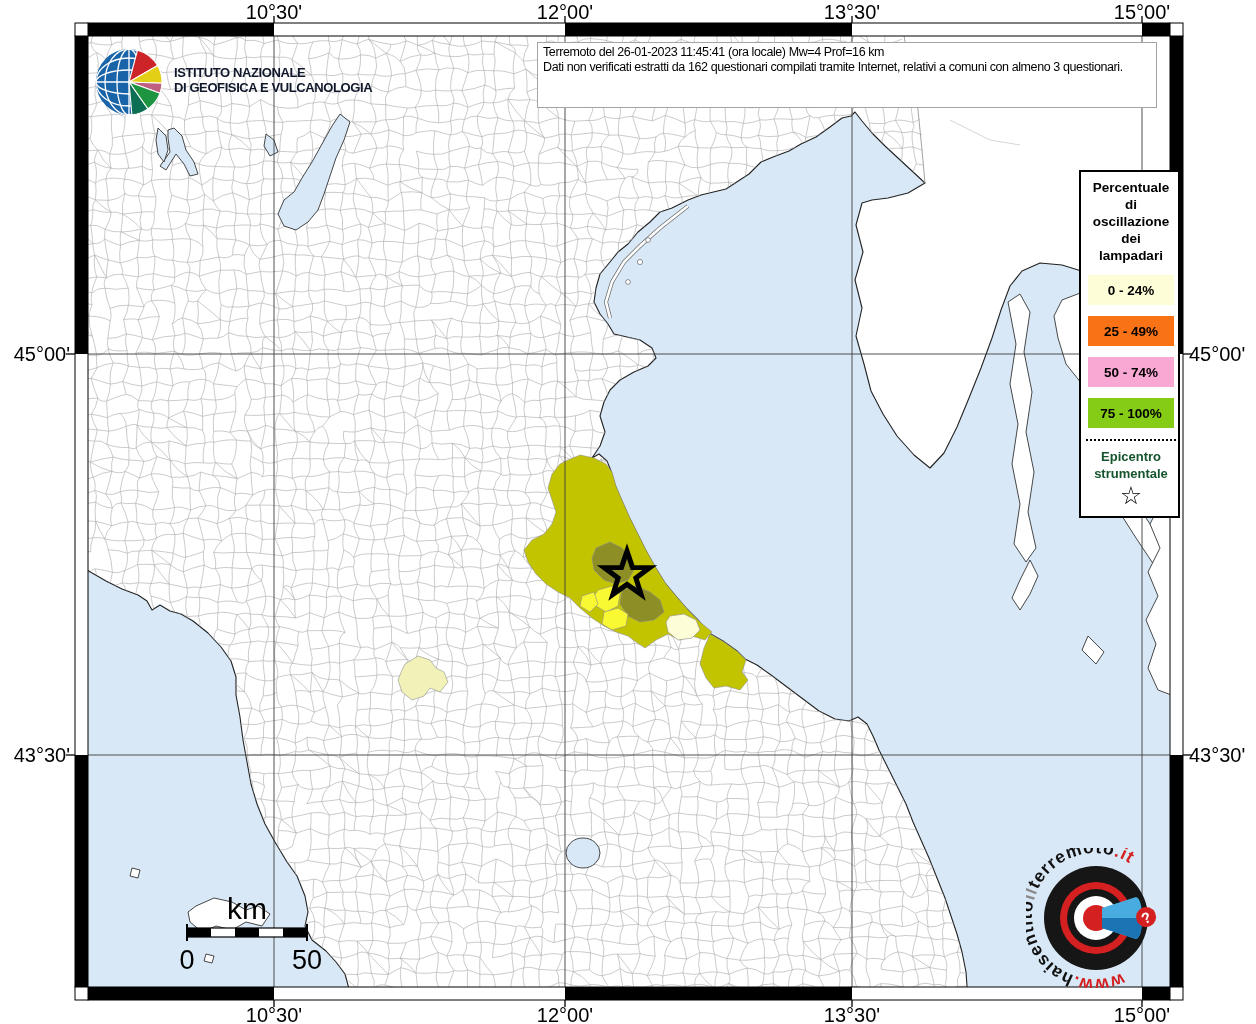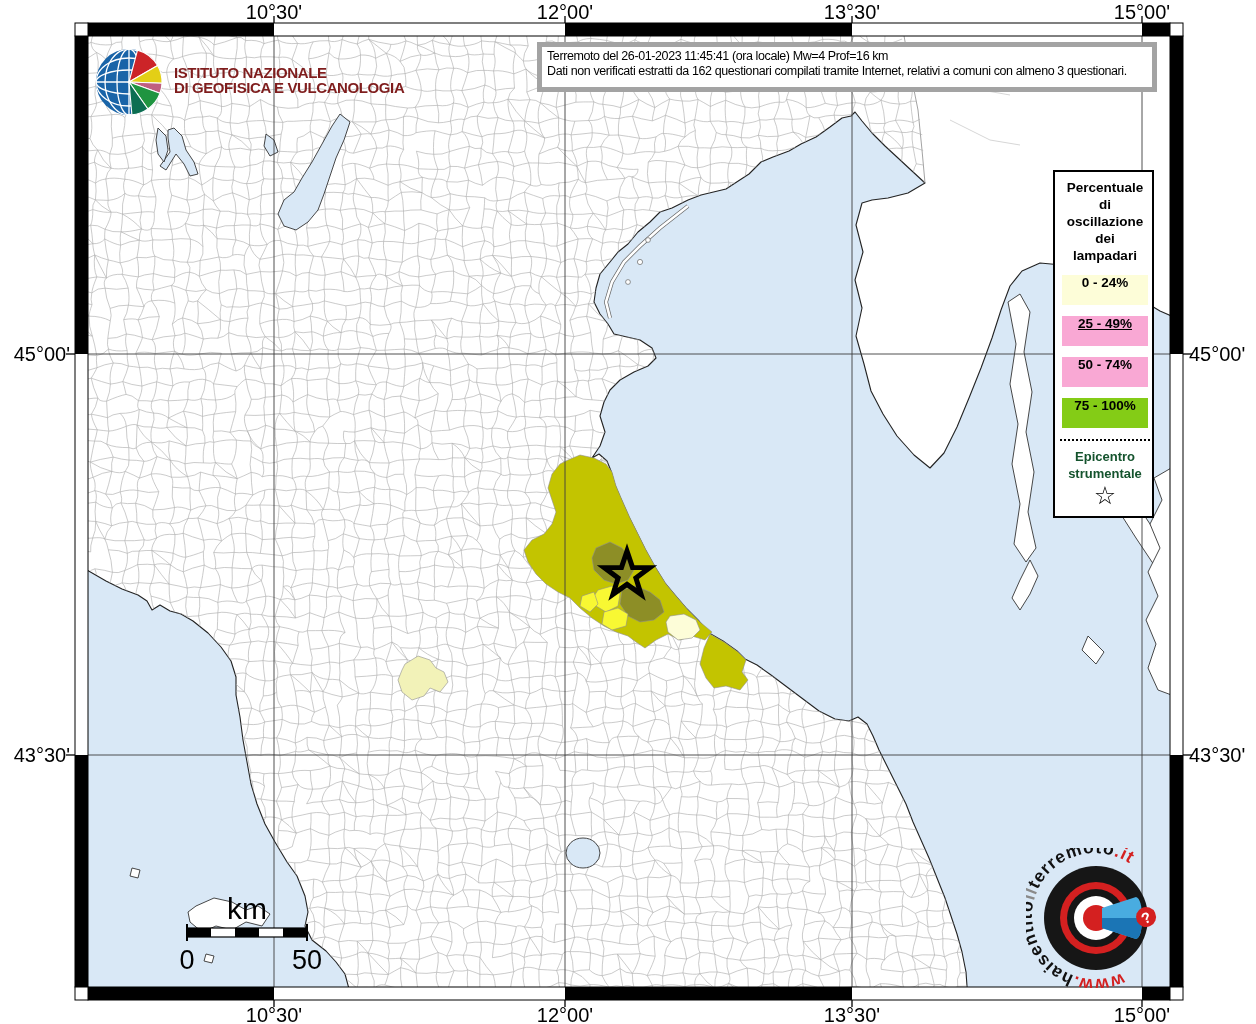--- a/index.html
+++ b/index.html
@@ -1,31 +1,31 @@
 <!DOCTYPE html>
 <html><head>
 <meta charset="utf-8">
 <style>
   html,body{margin:0;padding:0;background:#fff;}
   #stage{position:relative;width:1256px;height:1024px;background:#fff;overflow:hidden;
          font-family:"Liberation Sans",sans-serif;}
   #mapsvg{position:absolute;left:0;top:0;}
   .axis-label{font-family:"Liberation Sans",sans-serif;font-size:20px;fill:#000;}
   
-  #title-box{position:absolute;left:537px;top:42px;width:620px;height:50px;background:#fff;
-             border:5px solid #a3a3a3;box-sizing:border-box;padding:2px 5px;overflow:hidden;}
+  #title-box{position:absolute;left:537px;top:42px;width:620px;height:66px;background:#fff;
+             border:1px solid #a3a3a3;box-sizing:border-box;padding:2px 5px;overflow:hidden;}
   #title-box .tl{font-size:12.5px;line-height:15.3px;letter-spacing:-0.4px;white-space:nowrap;color:#000;}
   
   #ingv{position:absolute;left:93px;top:42px;display:flex;align-items:center;}
-  #ingv-text{margin-left:9px;color:#7f1d1d;font-weight:bold;font-size:15px;line-height:15px;letter-spacing:-0.4px;}
-  
-  #legend{position:absolute;left:1053px;top:170px;width:101px;background:#fff;border:2px solid #000;
+  #ingv-text{margin-left:9px;color:#0f172a;font-weight:bold;font-size:13px;line-height:15px;letter-spacing:-0.4px;}
+  
+  #legend{position:absolute;left:1079px;top:170px;width:101px;background:#fff;border:2px solid #000;
           box-sizing:border-box;padding:7px 1px 6px 4px;text-align:center;}
   #legend .ltitle{font-weight:bold;font-size:13.5px;line-height:17px;color:#000;}
-  .swatch{width:86px;height:30px;margin:11px auto 0 auto;display:flex;justify-content:center;}
+  .swatch{width:86px;height:30px;margin:11px auto 0 auto;display:flex;align-items:center;justify-content:center;}
   .swatch span{font-weight:bold;font-size:13.5px;color:#000;}
   #legend .sep{border-top:2px dotted #000;margin:11px 1px 7px 1px;}
   #legend .ep{font-weight:bold;font-size:13px;line-height:17px;color:#14532d;}
   #legend .star-glyph{font-family:"DejaVu Sans",sans-serif;font-size:25px;line-height:28px;color:#000;}
   
   #watermark{position:absolute;left:1026px;top:848px;width:140px;height:140px;}
 </style>
 </head>
 <body>
 
@@ -213,21 +213,21 @@
 
 <div id="legend">
   <div class="ltitle">Percentuale</div>
   <div class="ltitle">di</div>
   <div class="ltitle">oscillazione</div>
   <div class="ltitle">dei</div>
   <div class="ltitle">lampadari</div>
   <div class="swatch" style="background: rgb(253, 253, 216);">
         <span>0 - 24%</span>
       </div>
-  <div class="swatch" style="background: #f9a8d4; text-decoration: underline;">
+  <div class="swatch" style="background: #f97316;">
         <span>25 - 49%</span>
       </div>
   <div class="swatch" style="background: #f9a8d4;">
         <span>50 - 74%</span>
       </div>
   <div class="swatch" style="background: #84cc16;">
         <span>75 - 100%</span>
       </div>
   <div class="sep"></div>
   <div class="ep">Epicentro</div>

